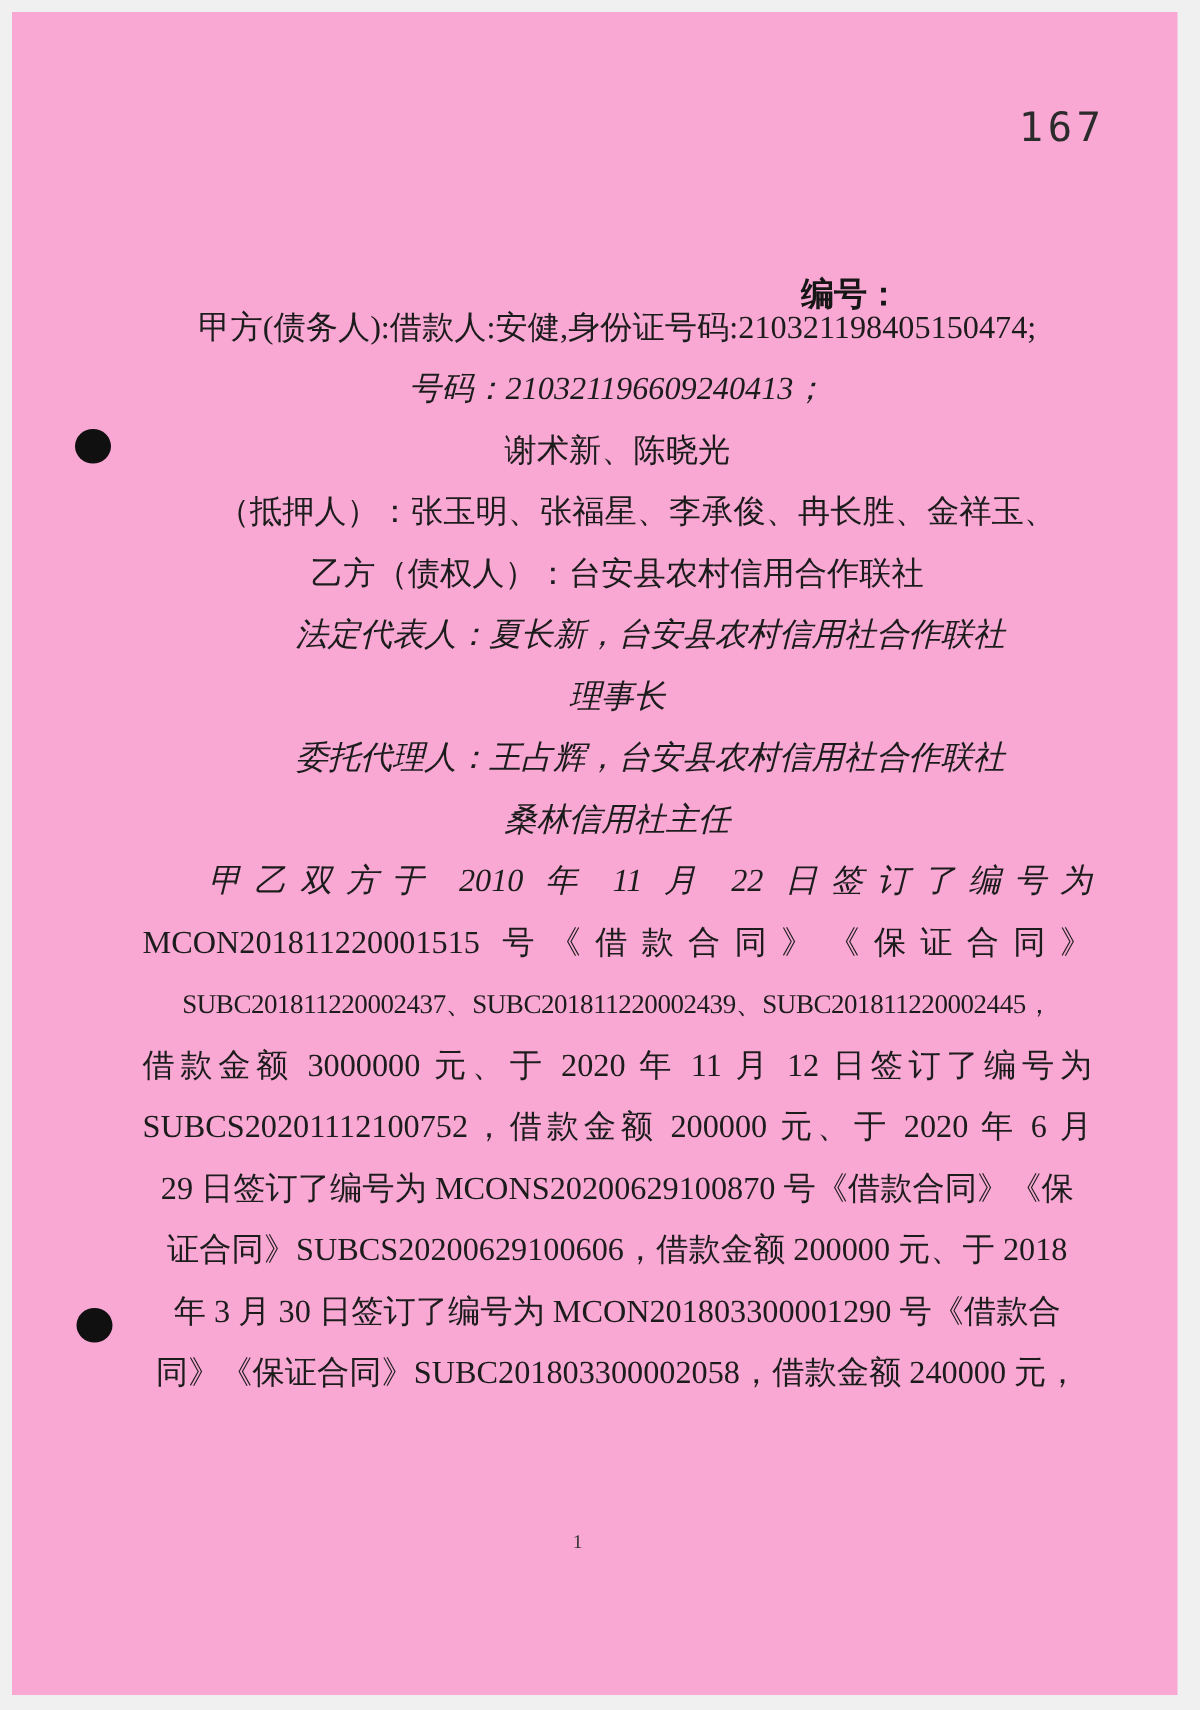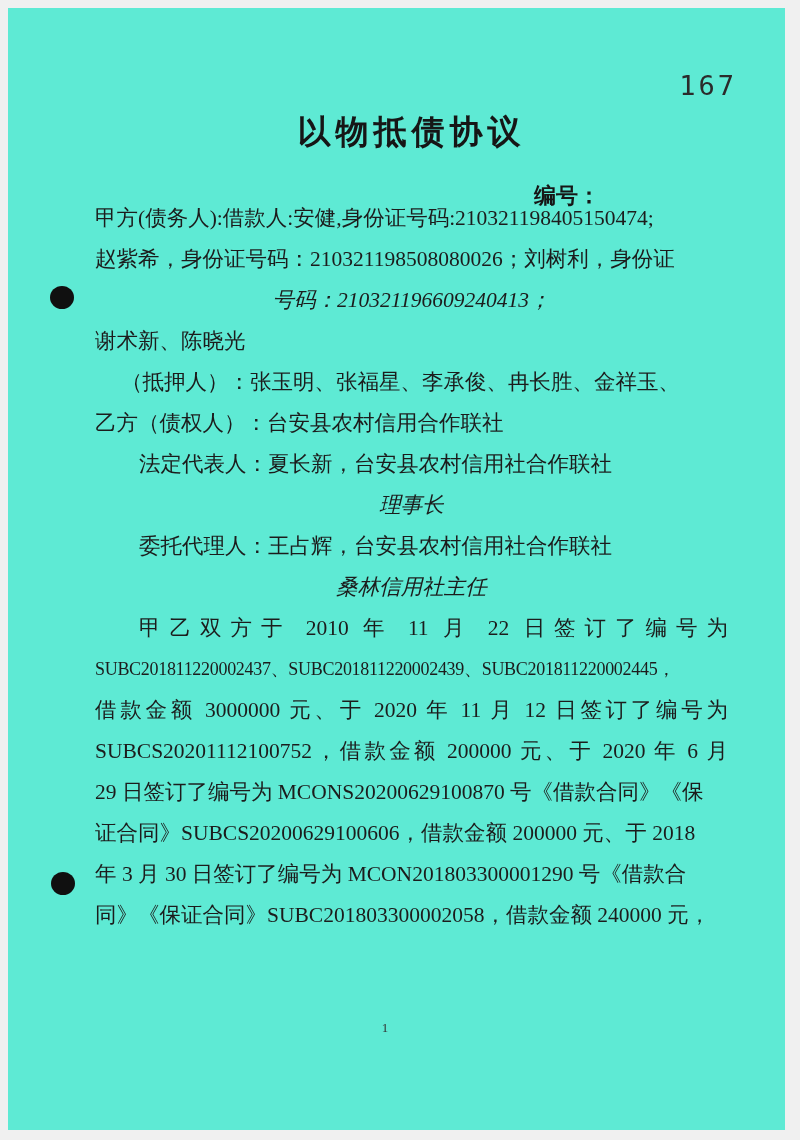--- a/index.html
+++ b/index.html
@@ -6,21 +6,21 @@
   html, body {
     width: 800px; height: 1140px;
     background: #f0f0f0;
     font-family: "Liberation Serif", "DejaVu Serif", serif;
     overflow: hidden;
   }
   .page {
     position: absolute;
     left: 8px; top: 8px;
     width: 777px; height: 1122px;
-    background: #5eead4;
+    background: #f9a8d4;
   }
   .corner-num {
     position: absolute;
     top: 62px; right: 48px;
     font-family: "DejaVu Sans Mono", "Liberation Mono", monospace;
     font-size: 27px;
     letter-spacing: 3px;
     color: #2b2b2b;
   }
   .title {
@@ -46,24 +46,25 @@
   .body-text {
     position: absolute;
     top: 190px; left: 87px; width: 633px;
     font-size: 21.5px;
     color: #1c1c1c;
   }
   .line {
     height: 41px;
     line-height: 41px;
     white-space: nowrap;
+    text-align: center;
   }
   .line.center   { text-align: center; white-space: normal; font-style: italic; }
   .line.indent-1 { padding-left: 26px; }
-  .line.indent-2 { padding-left: 44px; }
+  .line.indent-2 { padding-left: 44px; font-style: italic; }
   .line.stretch  { text-align: justify; text-align-last: justify; white-space: normal; }
   .line.tight    { font-size: 18px; letter-spacing: -0.3px; }
   .hole {
     position: absolute;
     width: 24px; height: 23px;
     background: #101010;
     border-radius: 50%;
   }
   .hole.top    { left: 42px; top: 278px; }
   .hole.bottom { left: 43px; top: 864px; }
@@ -75,39 +76,38 @@
     color: #333;
   }
 </style>
 </head>
 <body>
 
 <div class="page">
 
   <div class="corner-num">167</div>
 
-  <div class="title">以物抵债协议</div>
 
   <div class="serial">编号：</div>
 
   <div class="hole top"></div>
   <div class="hole bottom"></div>
 
   <div class="body-text">
     <div class="line">甲方(债务人):借款人:安健,身份证号码:210321198405150474;</div>
-    <div class="line">赵紫希，身份证号码：210321198508080026；刘树利，身份证</div>
     <div class="line center">号码：210321196609240413；</div>
     <div class="line">谢术新、陈晓光</div>
     <div class="line indent-1">（抵押人）：张玉明、张福星、李承俊、冉长胜、金祥玉、</div>
     <div class="line">乙方（债权人）：台安县农村信用合作联社</div>
     <div class="line indent-2">法定代表人：夏长新，台安县农村信用社合作联社</div>
     <div class="line center">理事长</div>
     <div class="line indent-2">委托代理人：王占辉，台安县农村信用社合作联社</div>
     <div class="line center">桑林信用社主任</div>
     <div class="line indent-2 stretch">甲乙双方于 2010 年 11 月 22 日签订了编号为</div>
+    <div class="line stretch">MCON201811220001515 号《借款合同》《保证合同》</div>
     <div class="line tight">SUBC201811220002437、SUBC201811220002439、SUBC201811220002445，</div>
     <div class="line stretch">借款金额 3000000 元、于 2020 年 11 月 12 日签订了编号为</div>
     <div class="line stretch">SUBCS20201112100752，借款金额 200000 元、于 2020 年 6 月</div>
     <div class="line">29 日签订了编号为 MCONS20200629100870 号《借款合同》《保</div>
     <div class="line">证合同》SUBCS20200629100606，借款金额 200000 元、于 2018</div>
     <div class="line">年 3 月 30 日签订了编号为 MCON201803300001290 号《借款合</div>
     <div class="line">同》《保证合同》SUBC201803300002058，借款金额 240000 元，</div>
   </div>
 
   <div class="footer">1</div>

